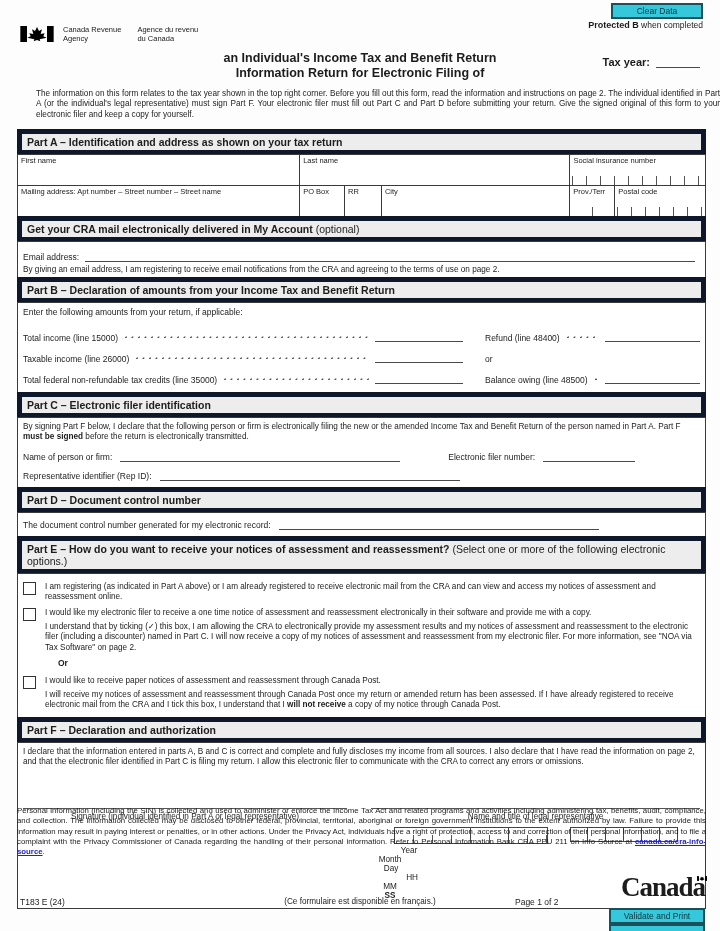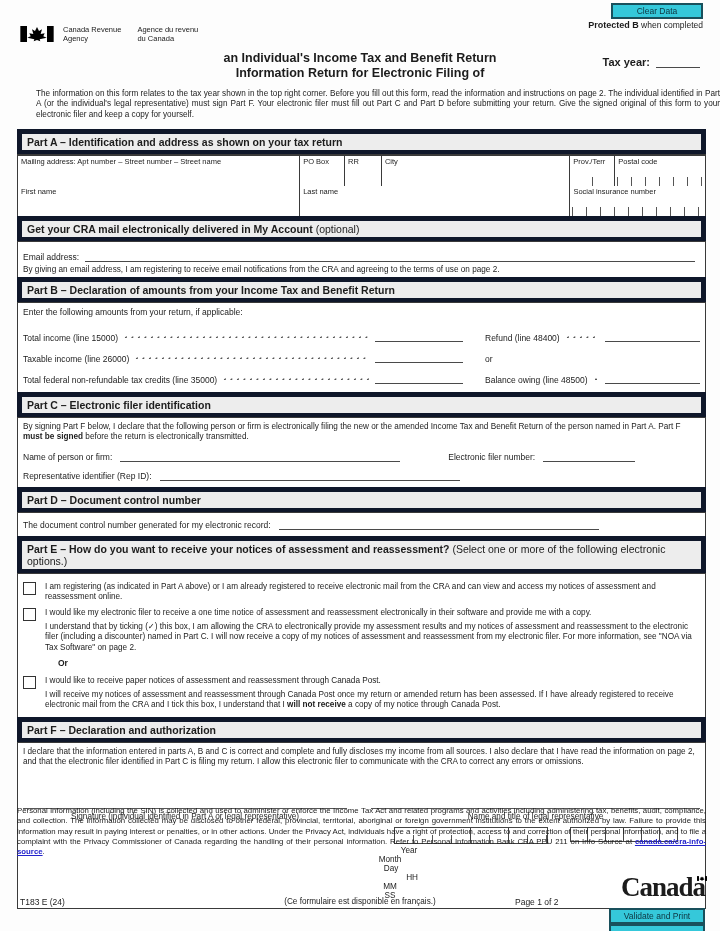--- a/index.html
+++ b/index.html
@@ -141,32 +141,32 @@
   <span class="lbl">Tax year:</span>
   <span class="ul"></span>
 </div>
 
 <div class="abs intro">The information on this form relates to the tax year shown in the top right corner. Before you fill out this form, read the information and instructions on page 2. The individual identified in Part A (or the individual's legal representative) must sign Part F. Your electronic filer must fill out Part C and Part D before submitting your return. Give the signed original of this form to your electronic filer and keep a copy for yourself.</div>
 
 <div class="abs form">
 
   <div class="sec-h">Part A – Identification and address as shown on your tax return</div>
   <div class="sec-b">
+    <div class="row r30">
+      <div class="cell" style="width:283px;"><span>First name</span></div>
+      <div class="cell" style="width:271px;"><span>Last name</span></div>
+      <div class="cell" style="width:135px;"><span>Social insurance number</span><span class="ticks t9"></span></div>
+    </div>
     <div class="row r30 rowline">
       <div class="cell" style="width:283px;"><span>Mailing address: Apt number – Street number – Street name</span></div>
       <div class="cell" style="width:45px;"><span>PO Box</span></div>
       <div class="cell" style="width:37px;"><span>RR</span></div>
       <div class="cell" style="width:189px;"><span>City</span></div>
       <div class="cell" style="width:45px;"><span>Prov./Terr</span><span class="ticks t1"></span></div>
       <div class="cell" style="width:90px;"><span>Postal code</span><span class="ticks t6"></span></div>
-    </div>
-    <div class="row r30">
-      <div class="cell" style="width:283px;"><span>First name</span></div>
-      <div class="cell" style="width:271px;"><span>Last name</span></div>
-      <div class="cell" style="width:135px;"><span>Social insurance number</span><span class="ticks t9"></span></div>
     </div>
   </div>
 
   <div class="sec-h"><span>Get your CRA mail electronically delivered in My Account</span><span class="norm"> (optional)</span></div>
   <div class="sec-b">
     <div class="email-row">
       <span class="f85">Email address:</span>
       <span class="ul"></span>
     </div>
     <div class="note-row">By giving an email address, I am registering to receive email notifications from the CRA and agreeing to the terms of use on page 2.</div>
@@ -282,21 +282,21 @@
               <div class="hcell"></div>
               <div class="hcell"></div>
           </div>
         </div>
         <div class="dlabels">
           <span class="dl" style="width:76px;">Year</span>
           <span class="dl" style="width:38px;">Month</span>
           <span class="dl" style="width:40px;">Day</span>
           <span class="dl" style="width:38px;margin-left:22px;">HH</span>
           <span class="dl" style="width:38px;">MM</span>
-          <span class="dl" style="width:38px;">SS</span>
+          <span class="dl" style="width:38px;font-weight:bold;">SS</span>
         </div>
       </div>
     </div>
   </div>
 </div>
 
 <div class="abs privacy"><span>Personal information (including the SIN) is collected and used to administer or enforce the Income Tax Act and related programs and activities including administering tax, benefits, audit, compliance, and collection. The information collected may be disclosed to other federal, provincial, territorial, aboriginal or foreign government institutions to the extent authorized by law. Failure to provide this information may result in paying interest or penalties, or in other actions. Under the Privacy Act, individuals have a right of protection, access to and correction of their personal information, and to file a complaint with the Privacy Commissioner of Canada regarding the handling of their personal information. Refer to Personal Information Bank CRA PPU 211 on Info Source at </span><a>canada.ca/cra-info-source</a><span>.</span></div>
 
 <div class="abs footer-code">T183 E (24)</div>
 <div class="abs footer-fr">(Ce formulaire est disponible en français.)</div>

